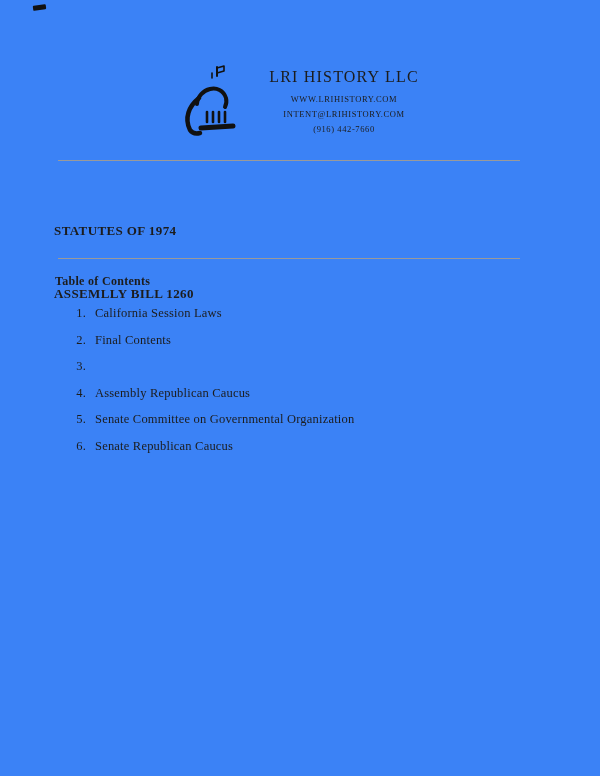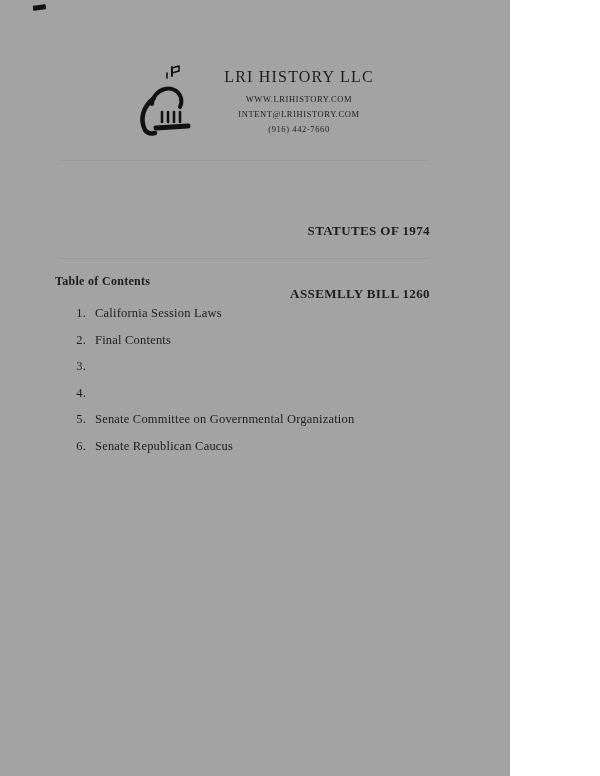--- a/index.html
+++ b/index.html
@@ -2,23 +2,23 @@
 <html><head>
 <meta charset="utf-8">
 <style>
   html, body {
     margin: 0;
     padding: 0;
     background: #ffffff;
   }
   .page {
     position: relative;
-    width: 510px;
+    width: 600px;
     height: 776px;
-    background: #a3a3a3;
+    background: #3b82f6;
     font-family: "Liberation Serif", "DejaVu Serif", serif;
     color: #1c1c1c;
     overflow: hidden;
   }
   
   .artifact {
     position: absolute;
     left: 33px;
     top: 5px;
     width: 13px;
@@ -65,23 +65,22 @@
     left: 58px;
     right: 80px;
     height: 0;
     border-top: 1px solid #9a9a9a;
   }
   .rule-1 { top: 160px; }
   .rule-2 { top: 258px; }
   .reference-block {
     position: absolute;
     top: 178px;
-    left: 75px;
+    left: 54px;
     right: 80px;
-    text-align: right;
     font-weight: bold;
     font-size: 13px;
     letter-spacing: 0.4px;
     line-height: 1.62;
     white-space: pre-wrap;
   }
   .toc-heading {
     position: absolute;
     top: 274px;
     left: 55px;
@@ -171,20 +170,21 @@
     </li>
     <li>
       <span class="toc-num">2.</span>
       <span>Final Contents</span>
     </li>
     <li>
       <span class="toc-num">3.</span>
     </li>
     <li>
       <span class="toc-num">4.</span>
+      <span>Assembly Republican Caucus</span>
     </li>
     <li>
       <span class="toc-num">5.</span>
       <span>Senate Committee on Governmental Organization</span>
     </li>
     <li>
       <span class="toc-num">6.</span>
       <span>Senate Republican Caucus</span>
     </li>
   </ol>

